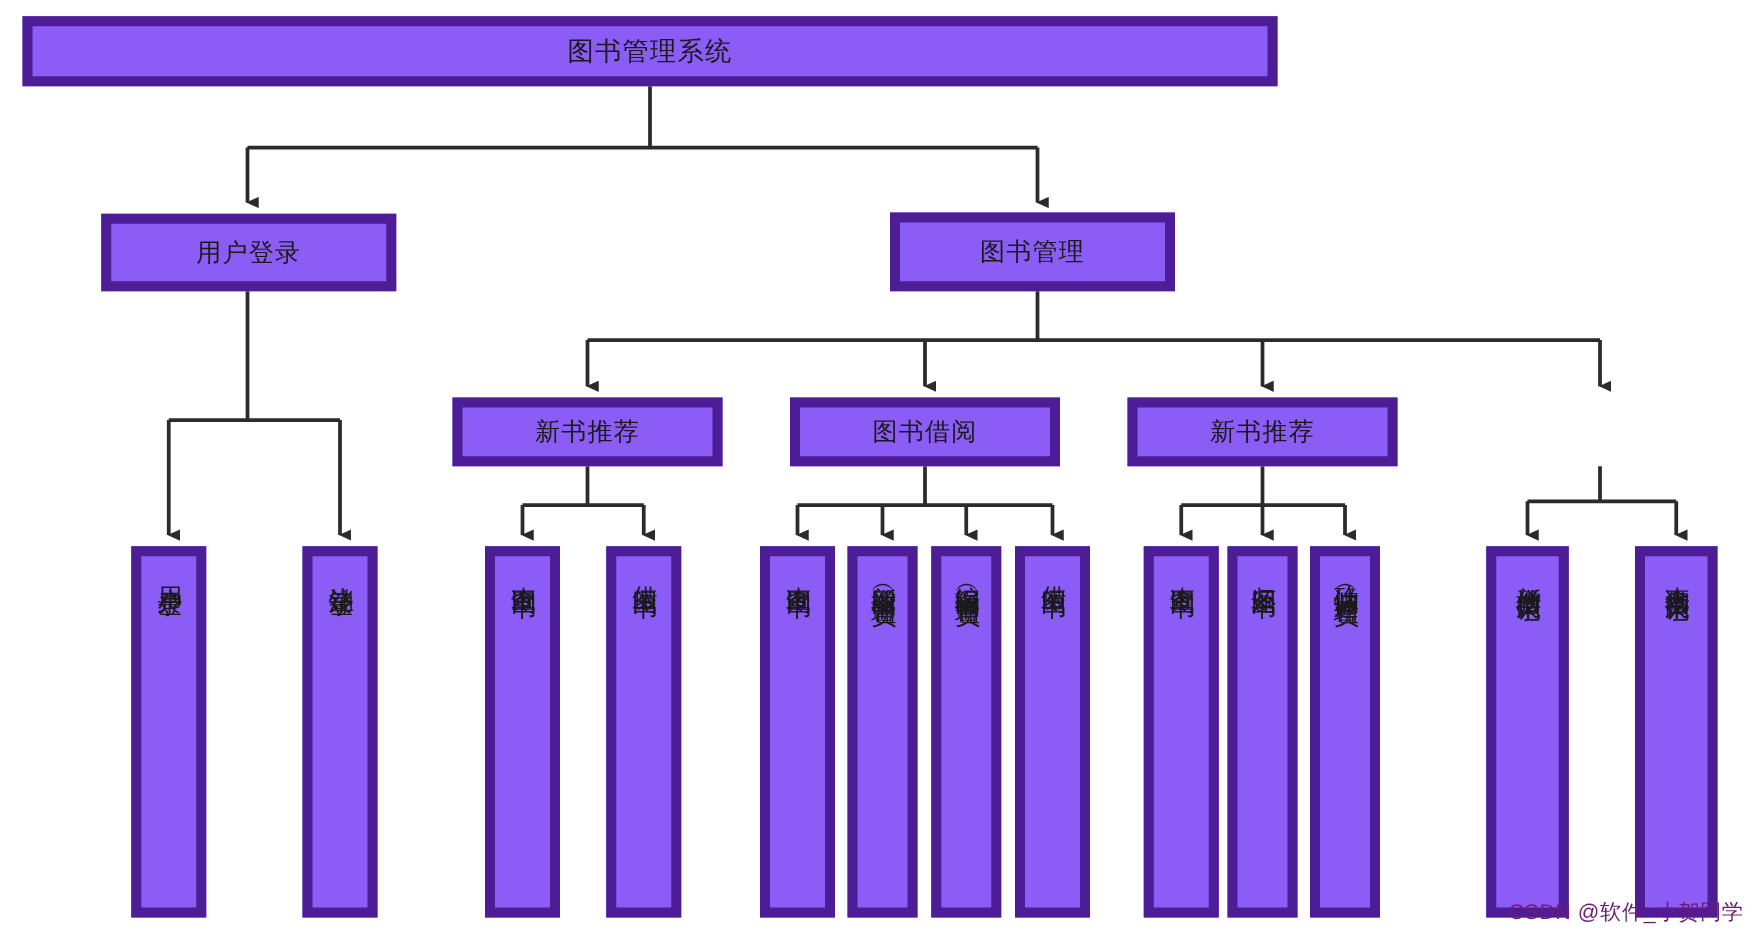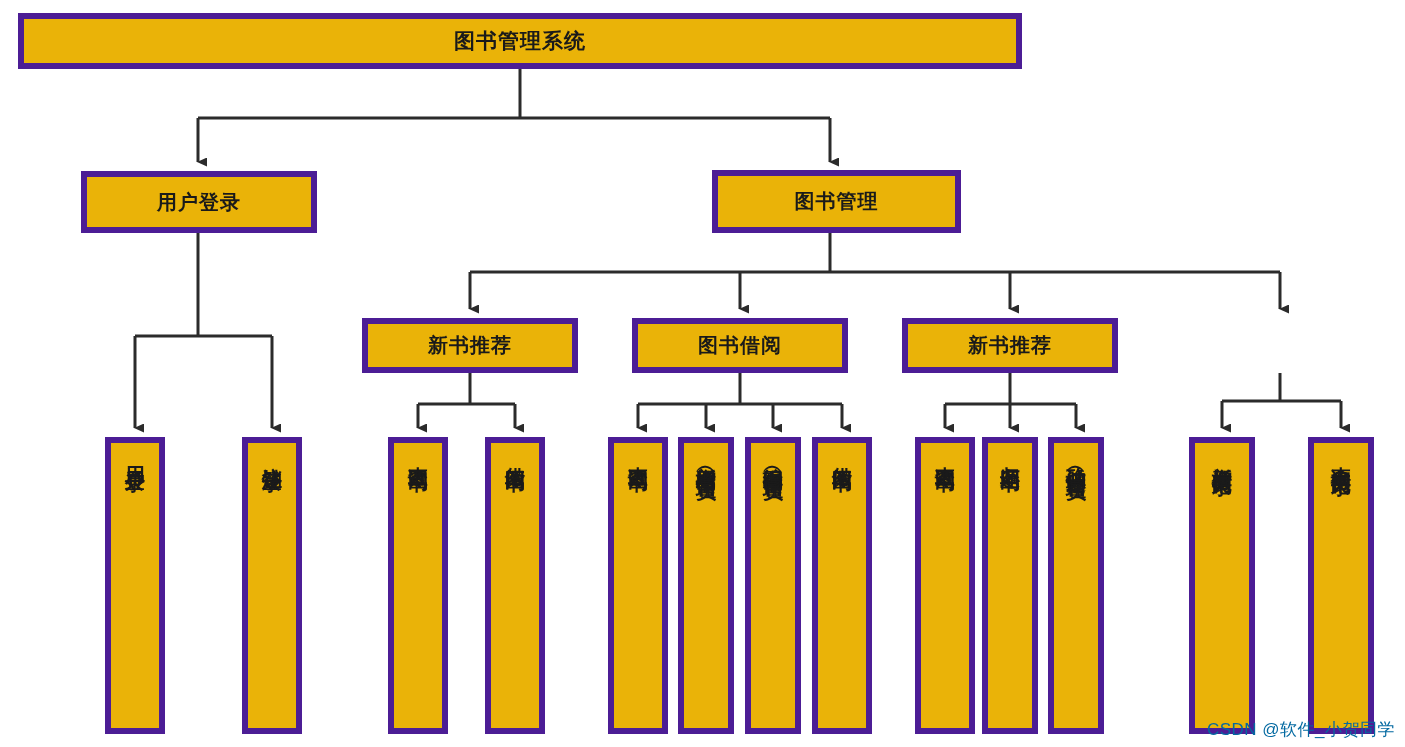--- a/index.html
+++ b/index.html
@@ -21,28 +21,27 @@
     position: absolute;
     left: 0;
     top: 0;
     width: 1405px;
     height: 747px;
     pointer-events: none;
   }
   .node {
     position: absolute;
     box-sizing: border-box;
-    border: 6px solid #4c1d95;
-    background: #eab308;
+    border: 8px solid #4c1d95;
+    background: #8b5cf6;
     display: flex;
     align-items: center;
     justify-content: center;
     color: #1a1a1a;
     z-index: 2;
-    font-weight: bold;
   }
   .node.root {
     font-size: 21px;
   }
   .node.level2 {
     font-size: 20px;
   }
   .node.leaf {
     font-size: 20px;
     align-items: flex-start;
@@ -58,21 +57,21 @@
   }
   .htext {
     white-space: nowrap;
     letter-spacing: 1px;
   }
   .watermark {
     position: absolute;
     right: 10px;
     bottom: 6px;
     font-size: 17px;
-    color: #0369a1;
+    color: #701a75;
     letter-spacing: 0.5px;
     white-space: nowrap;
     z-index: 3;
   }
 </style>
 </head>
 <body>
 
 <div id="canvas">
 
@@ -126,21 +125,21 @@
     </g>
   </svg>
 
   <div class="node root" id="node-root" style="left: 18px; top: 13px; width: 1004px; height: 56px;">
     <span class="htext">图书管理系统</span>
   </div>
 
   <div class="node level2" id="node-l2-0" style="left: 81px; top: 171px; width: 236px; height: 62px;">
     <span class="htext">用户登录</span>
   </div>
-  <div class="node level2" id="node-l2-1" style="left: 712px; top: 170px; width: 249px; height: 63px;">
+  <div class="node level2" id="node-l2-1" style="left: 712px; top: 170px; width: 228px; height: 63px;">
     <span class="htext">图书管理</span>
   </div>
 
   <div class="node level2" id="node-l3-0" style="left: 362px; top: 318px; width: 216px; height: 55px; align-items: center;">
     <span class="htext">新书推荐</span>
   </div>
   <div class="node level2" id="node-l3-1" style="left: 632px; top: 318px; width: 216px; height: 55px; text-align: center;">
     <span class="htext">图书借阅</span>
   </div>
   <div class="node level2" id="node-l3-2" style="left: 902px; top: 318px; width: 216px; height: 55px;">

